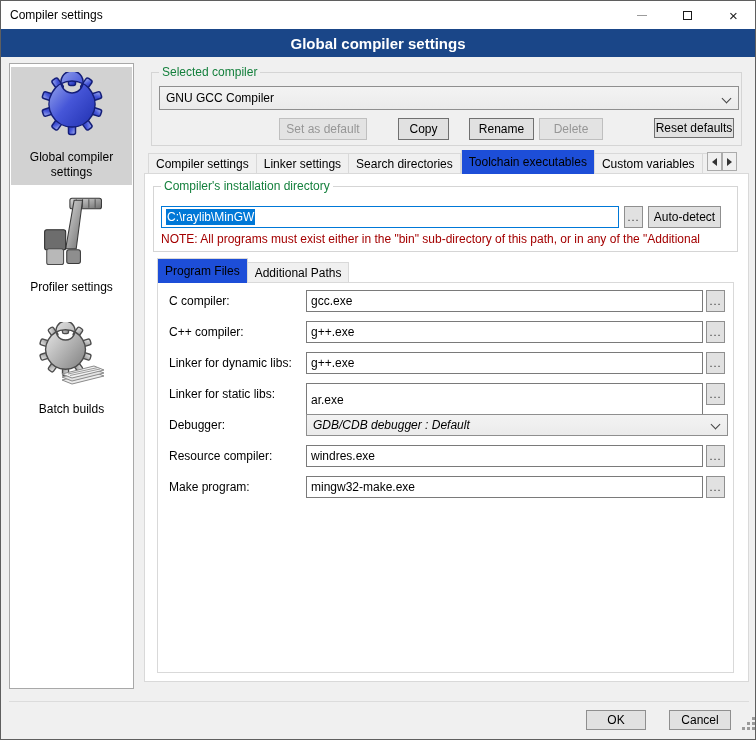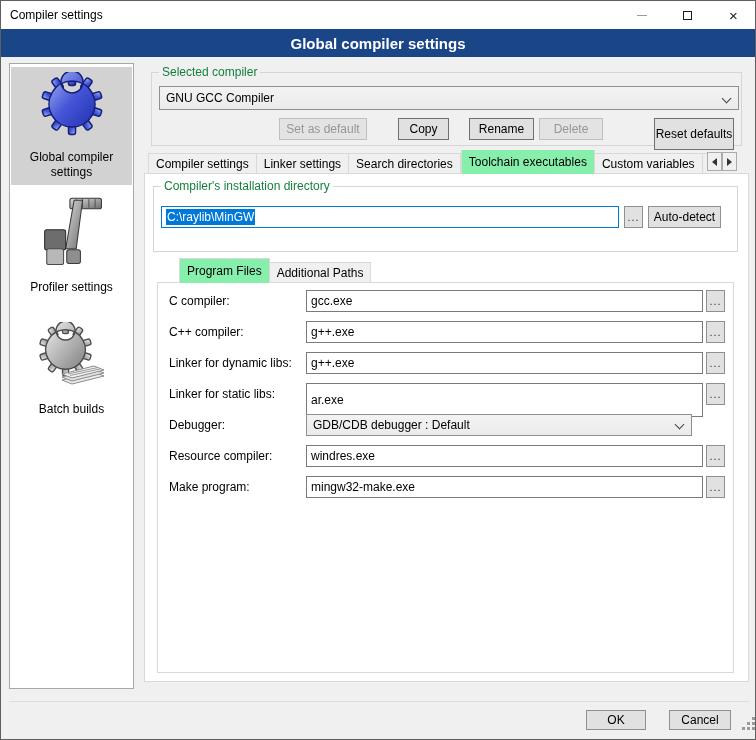--- a/index.html
+++ b/index.html
@@ -31,28 +31,28 @@
   .chev{position:absolute;right:8px;top:7px;width:7px;height:7px;border-right:1.6px solid #444;border-bottom:1.6px solid #444;transform:rotate(45deg);}
   
   .tinput{position:absolute;background:#fff;border:1px solid #7a7a7a;font-size:12px;display:flex;align-items:center;padding:0 4px;white-space:nowrap;overflow:hidden;}
   .tinput.focused{border:1px solid #0078d7;}
   .selected-text{background:#0078d7;color:#fff;padding:1px 1px;}
   .dots{font-size:11px;letter-spacing:1px;color:#333;}
   
   .tabstrip{position:absolute;left:147px;top:149px;width:559px;height:24px;display:flex;align-items:flex-end;overflow:hidden;}
   .tab{height:21px;background:#f0f0f0;border:1px solid #d9d9d9;border-left:none;font-size:12px;display:flex;align-items:center;padding:0 7px;white-space:nowrap;flex:0 0 auto;}
   .tab:first-child{border-left:1px solid #d9d9d9;}
-  .tab.active{height:25px;background:#86efac;border-bottom:none;border-left:1px solid #d9d9d9;z-index:3;position:relative;}
+  .tab.active{height:25px;background:#1d4ed8;border-bottom:none;border-left:1px solid #d9d9d9;z-index:3;position:relative;}
   .tab.clipped{width:46px;overflow:hidden;}
   .tabarrow{position:absolute;top:151px;width:15px;height:19px;background:#f0f0f0;border:1px solid #ababab;display:flex;align-items:center;justify-content:center;}
   .tri-l{width:0;height:0;border-top:4px solid transparent;border-bottom:4px solid transparent;border-right:5px solid #333;}
   .tri-r{width:0;height:0;border-top:4px solid transparent;border-bottom:4px solid transparent;border-left:5px solid #333;}
   .tabpage{position:absolute;left:143px;top:172px;width:605px;height:509px;background:#fff;border:1px solid #d9d9d9;}
   
-  .subtabstrip{position:absolute;left:156px;top:257px;height:25px;display:flex;align-items:flex-end;z-index:2;margin-left:22px;}
+  .subtabstrip{position:absolute;left:156px;top:257px;height:25px;display:flex;align-items:flex-end;z-index:2;}
   .subpage{position:absolute;left:156px;top:281px;width:577px;height:391px;background:#fff;border:1px solid #d9d9d9;}
   .flabel{position:absolute;font-size:12px;color:#000;line-height:22px;}
   .note{position:absolute;color:#a40000;font-size:12px;white-space:nowrap;overflow:hidden;}
   .divider{position:absolute;left:8px;top:700px;width:740px;height:1px;background:#dcdcdc;}
   .grip{position:absolute;left:741px;top:726px;width:3px;height:3px;background:#9a9a9a;
         box-shadow:5px 0 #9a9a9a,10px 0 #9a9a9a,5px -5px #9a9a9a,10px -5px #9a9a9a,10px -10px #9a9a9a;}
 </style>
 </head>
 <body>
 
@@ -152,21 +152,21 @@
   <div class="group" style="left:150px;top:71px;width:591px;height:74px;"></div>
   <span class="group-label" style="left:158px;top:64px;background:#f0f0f0;">Selected compiler</span>
   <div class="combo" style="left:158px;top:85px;width:580px;height:24px;text-align:right;">
     <span>GNU GCC Compiler</span>
     <span class="chev" style="top:8px;"></span>
   </div>
   <div class="btn disabled" style="left:278px;top:117px;width:88px;height:22px;">Set as default</div>
   <div class="btn" style="left:397px;top:117px;width:51px;height:22px;">Copy</div>
   <div class="btn" style="left:468px;top:117px;width:65px;height:22px;">Rename</div>
   <div class="btn disabled" style="left:538px;top:117px;width:64px;height:22px;">Delete</div>
-  <div class="btn" style="left:653px;top:117px;width:80px;height:32px;">Reset defaults</div>
+  <div class="btn" style="left:653px;top:117px;width:80px;height:20px;">Reset defaults</div>
 
   <div class="tabstrip">
     <div class="tab">Compiler settings</div>
     <div class="tab">Linker settings</div>
     <div class="tab">Search directories</div>
     <div class="tab active">Toolchain executables</div>
     <div class="tab">Custom variables</div>
     <div class="tab clipped">Build options</div>
   </div>
   <div class="tabarrow" style="left:706px;">
@@ -180,20 +180,21 @@
 
   <div class="group" style="left:152px;top:185px;width:585px;height:66px;z-index:2;"></div>
   <span class="group-label" style="left:160px;top:178px;background:#fff;z-index:2;">Compiler's installation directory</span>
   <div class="tinput focused" style="left:160px;top:205px;width:458px;height:22px;z-index:2;">
     <span class="selected-text">C:\raylib\MinGW</span>
   </div>
   <div class="btn light" style="left:623px;top:205px;width:19px;height:22px;z-index:2;">
       <span class="dots">...</span>
     </div>
   <div class="btn light" style="left:647px;top:205px;width:73px;height:22px;z-index:2;">Auto-detect</div>
+  <div class="note" style="left:160px;top:231px;width:572px;z-index:2;">NOTE: All programs must exist either in the "bin" sub-directory of this path, or in any of the "Additional</div>
 
   <div class="subtabstrip">
     <div class="tab active" style="border-left:1px solid #d9d9d9;">Program Files</div>
     <div class="tab">Additional Paths</div>
   </div>
   <div class="subpage"></div>
 
   <span class="flabel" style="left:168px;top:289px;">C compiler:</span>
   <div class="tinput" style="left:305px;top:289px;width:397px;height:22px;">gcc.exe</div>
   <div class="btn light" style="left:705px;top:289px;width:19px;height:22px;">
@@ -212,21 +213,21 @@
       <span class="dots">...</span>
     </div>
 
   <span class="flabel" style="left:168px;top:382px;">Linker for static libs:</span>
   <div class="tinput" style="left:305px;top:382px;width:397px;height:34px;">ar.exe</div>
   <div class="btn light" style="left:705px;top:382px;width:19px;height:22px;">
       <span class="dots">...</span>
     </div>
 
   <span class="flabel" style="left:168px;top:413px;">Debugger:</span>
-  <div class="combo" style="left:305px;top:413px;width:386px;height:22px;">
+  <div class="combo" style="left:305px;top:413px;width:422px;height:22px;font-style:italic;">
     <span>GDB/CDB debugger : Default</span>
     <span class="chev" style="top:6px;"></span>
   </div>
 
   <span class="flabel" style="left:168px;top:444px;">Resource compiler:</span>
   <div class="tinput" style="left:305px;top:444px;width:397px;height:22px;">windres.exe</div>
   <div class="btn light" style="left:705px;top:444px;width:19px;height:22px;">
       <span class="dots">...</span>
     </div>
 

